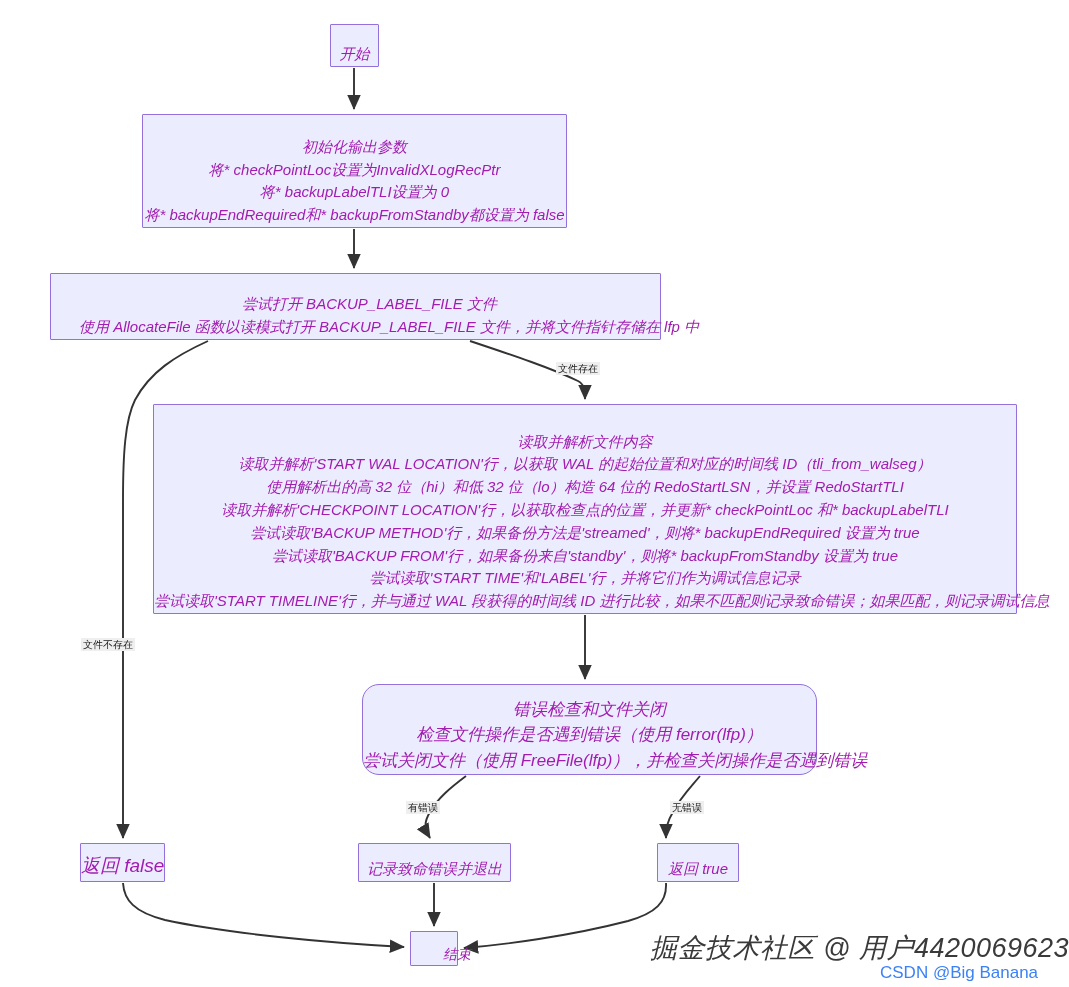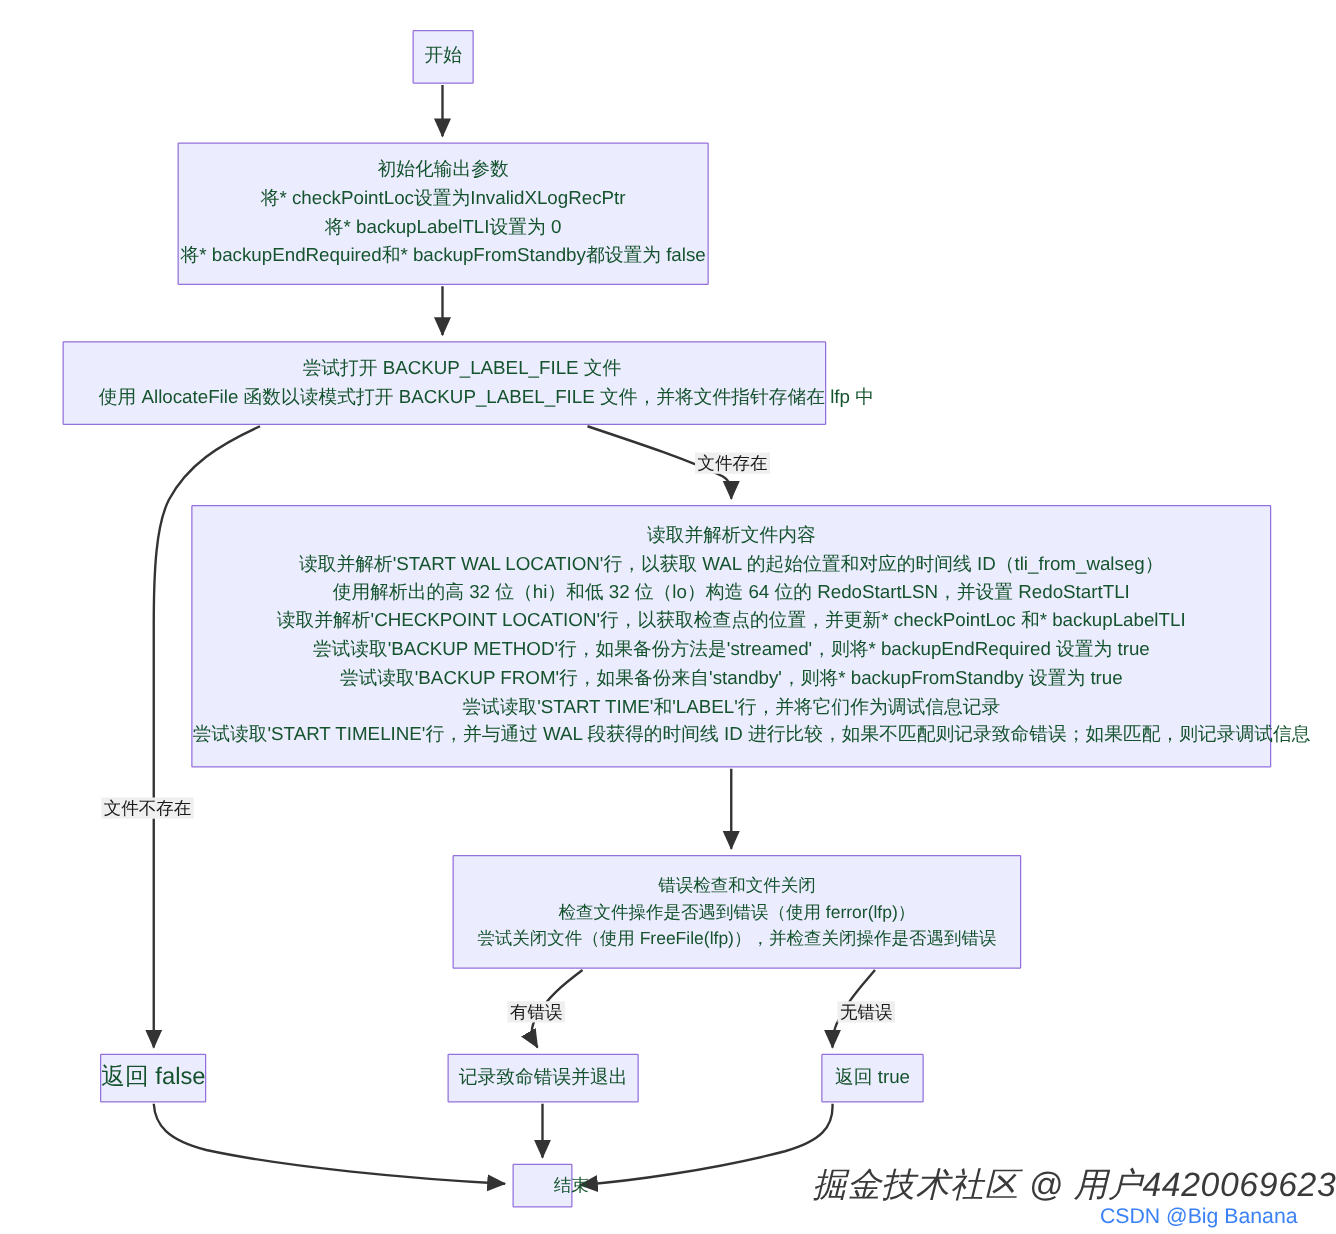--- a/index.html
+++ b/index.html
@@ -27,35 +27,36 @@
   }
   .node {
     position: absolute;
     box-sizing: border-box;
     background: #ececff;
     border: 1px solid #9370db;
     border-radius: 1px;
     display: flex;
     flex-direction: column;
     align-items: center;
-    justify-content: center;
-    color: #14532d;
+    justify-content: flex-end;
+    color: #a21caf;
     text-align: center;
     line-height: 1.52;
     white-space: nowrap;
+    font-style: italic;
   }
   .node .line {
     display: block;
     width: 100%;
   }
   .edge-label {
     position: absolute;
     background: #efefef;
     color: #1a1a1a;
-    font-size: 14px;
+    font-size: 10px;
     line-height: 1.1;
     padding: 1px 2px;
     white-space: nowrap;
   }
   .watermark-main {
     position: absolute;
     color: #3a3a3a;
     font-size: 27px;
     font-style: italic;
     white-space: nowrap;
@@ -123,21 +124,21 @@
     <span class="line">读取并解析文件内容</span>
     <span class="line">读取并解析'START WAL LOCATION'行，以获取 WAL 的起始位置和对应的时间线 ID（tli_from_walseg）</span>
     <span class="line">使用解析出的高 32 位（hi）和低 32 位（lo）构造 64 位的 RedoStartLSN，并设置 RedoStartTLI</span>
     <span class="line">读取并解析'CHECKPOINT LOCATION'行，以获取检查点的位置，并更新* checkPointLoc 和* backupLabelTLI</span>
     <span class="line">尝试读取'BACKUP METHOD'行，如果备份方法是'streamed'，则将* backupEndRequired 设置为 true</span>
     <span class="line">尝试读取'BACKUP FROM'行，如果备份来自'standby'，则将* backupFromStandby 设置为 true</span>
     <span class="line">尝试读取'START TIME'和'LABEL'行，并将它们作为调试信息记录</span>
     <span class="line">尝试读取'START TIMELINE'行，并与通过 WAL 段获得的时间线 ID 进行比较，如果不匹配则记录致命错误；如果匹配，则记录调试信息</span>
   </div>
 
-  <div class="node" style="left:362px; top:684px; width:455px; height:91px; font-size:14px;">
+  <div class="node" style="left:362px; top:684px; width:455px; height:91px; font-size:17px;border-radius:17px;">
     <span class="line">错误检查和文件关闭</span>
     <span class="line">检查文件操作是否遇到错误（使用 ferror(lfp)）</span>
     <span class="line">尝试关闭文件（使用 FreeFile(lfp)），并检查关闭操作是否遇到错误</span>
   </div>
 
   <div class="node" style="left:80px; top:843px; width:85px; height:39px; font-size:19px;">
     <span class="line">返回 false</span>
   </div>
 
   <div class="node" style="left:358px; top:843px; width:153px; height:39px; font-size:15px;">

